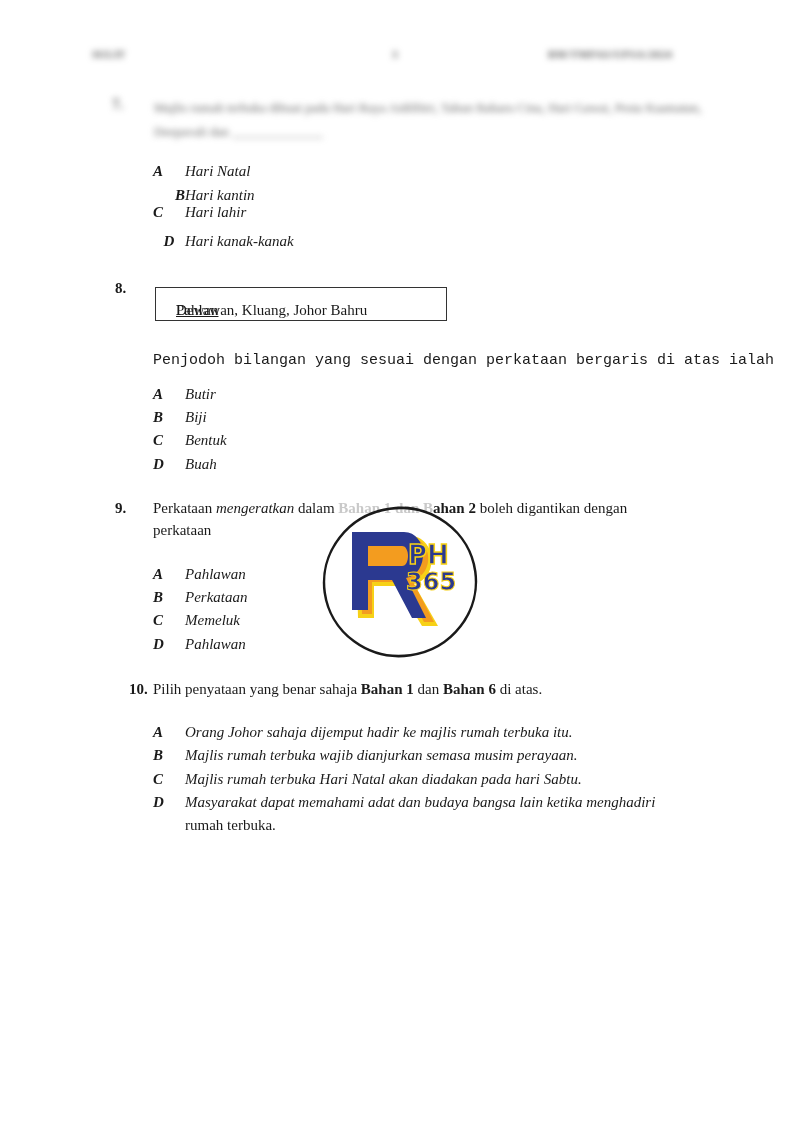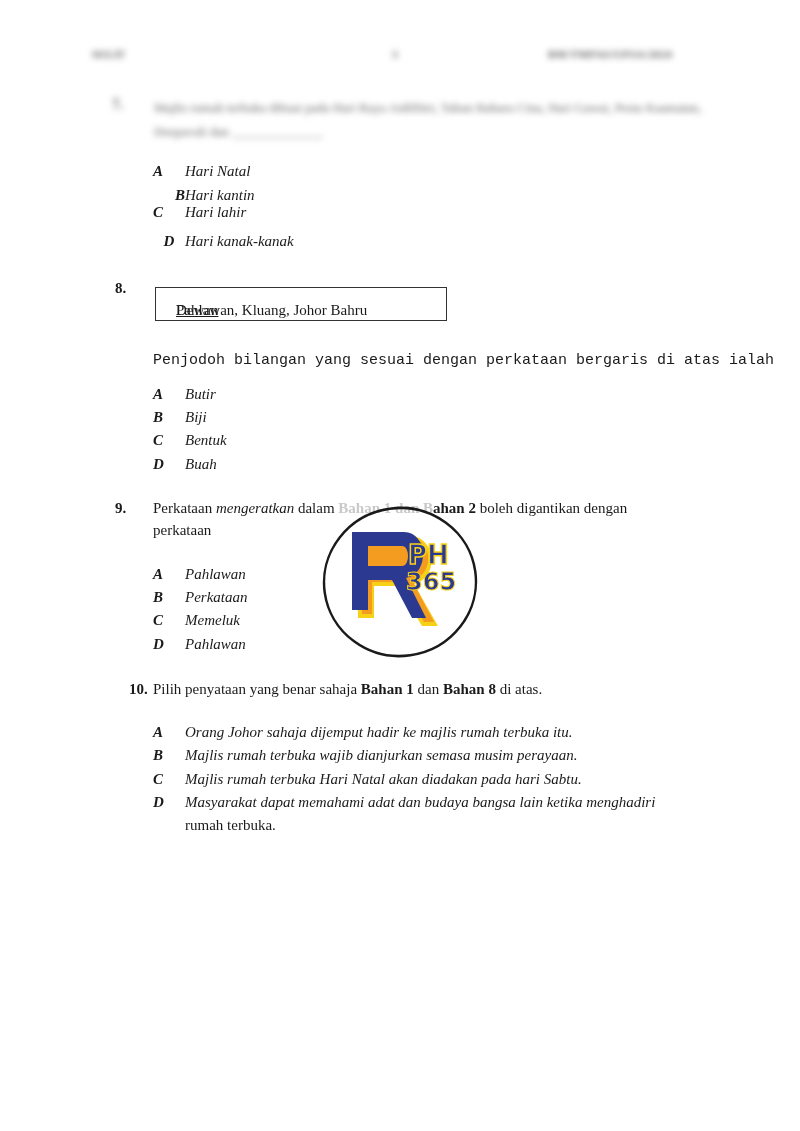--- a/index.html
+++ b/index.html
@@ -58,21 +58,21 @@
 
 <div class="qnum" style="top:500px;">9.</div>
 <div class="line" style="top:500px;"><span>Perkataan </span><i>mengeratkan</i><span> dalam </span><span class="faded" style="font-weight:bold;">Bahan 1 dan B</span><b>ahan 2</b><span> boleh digantikan dengan</span></div>
 <div class="line" style="top:522px;">perkataan</div>
 <div class="opt" style="top:566px;"><span class="letter">A</span><span class="otext">Pahlawan</span></div>
 <div class="opt" style="top:589px;"><span class="letter">B</span><span class="otext">Perkataan</span></div>
 <div class="opt" style="top:612px;"><span class="letter">C</span><span class="otext">Memeluk</span></div>
 <div class="opt" style="top:636px;"><span class="letter">D</span><span class="otext">Pahlawan</span></div>
 
 <div class="qnum" style="top:681px;margin-left:14px;">10.</div>
-<div class="line" style="top:681px;"><span>Pilih penyataan yang benar sahaja </span><b>Bahan 1</b><span> dan </span><b>Bahan 8</b><span> di atas.</span></div>
+<div class="line" style="top:681px;"><span>Pilih penyataan yang benar sahaja </span><b>Bahan 1</b><span> dan </span><b>Bahan 6</b><span> di atas.</span></div>
 <div class="opt" style="top:724px;"><span class="letter">A</span><span class="otext">Orang Johor sahaja dijemput hadir ke majlis rumah terbuka itu.</span></div>
 <div class="opt" style="top:747px;"><span class="letter">B</span><span class="otext">Majlis rumah terbuka wajib dianjurkan semasa musim perayaan.</span></div>
 <div class="opt" style="top:771px;"><span class="letter">C</span><span class="otext">Majlis rumah terbuka Hari Natal akan diadakan pada hari Sabtu.</span></div>
 <div class="opt" style="top:794px;"><span class="letter">D</span><span class="otext">Masyarakat dapat memahami adat dan budaya bangsa lain ketika menghadiri</span></div>
 <div class="line" style="top:817px; left:185px;">rumah terbuka.</div>
 
 <svg class="watermark" viewBox="0 0 165 165">
   <ellipse cx="82" cy="84" rx="76" ry="74" fill="none" stroke="#1a1a1a" stroke-width="2.5" transform="rotate(-8 82 84)"></ellipse>
 
   <path d="M38 38 H92 C118 38 122 80 96 86 L120 128 H104 L80 88 H56 V120 H40 Z" fill="#f7d117"></path>

